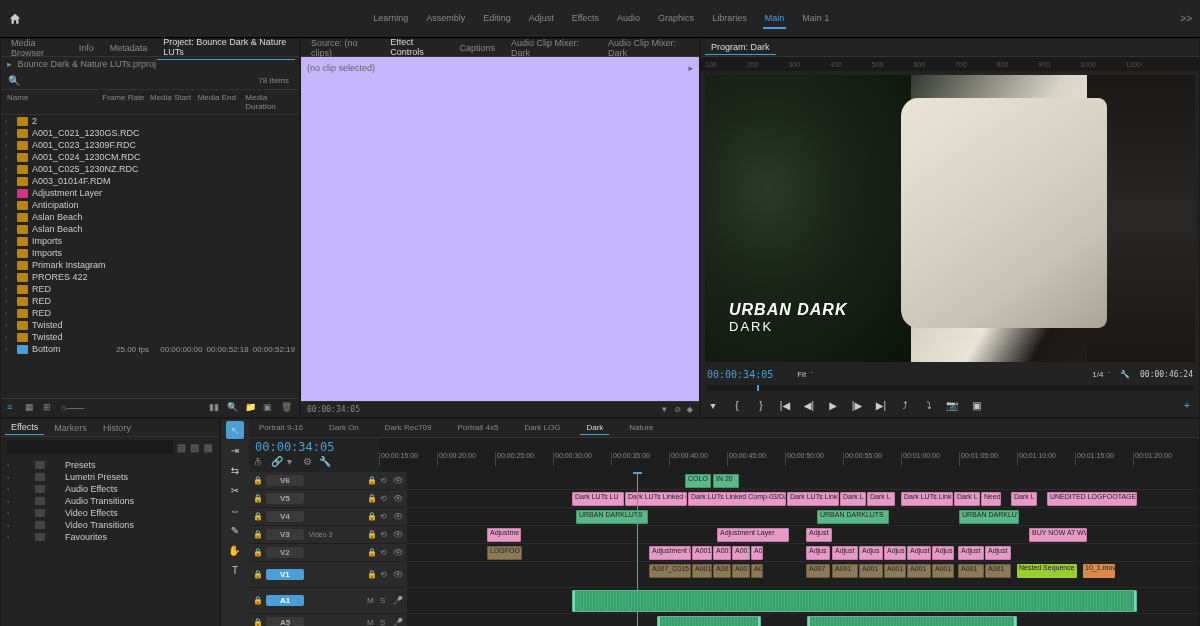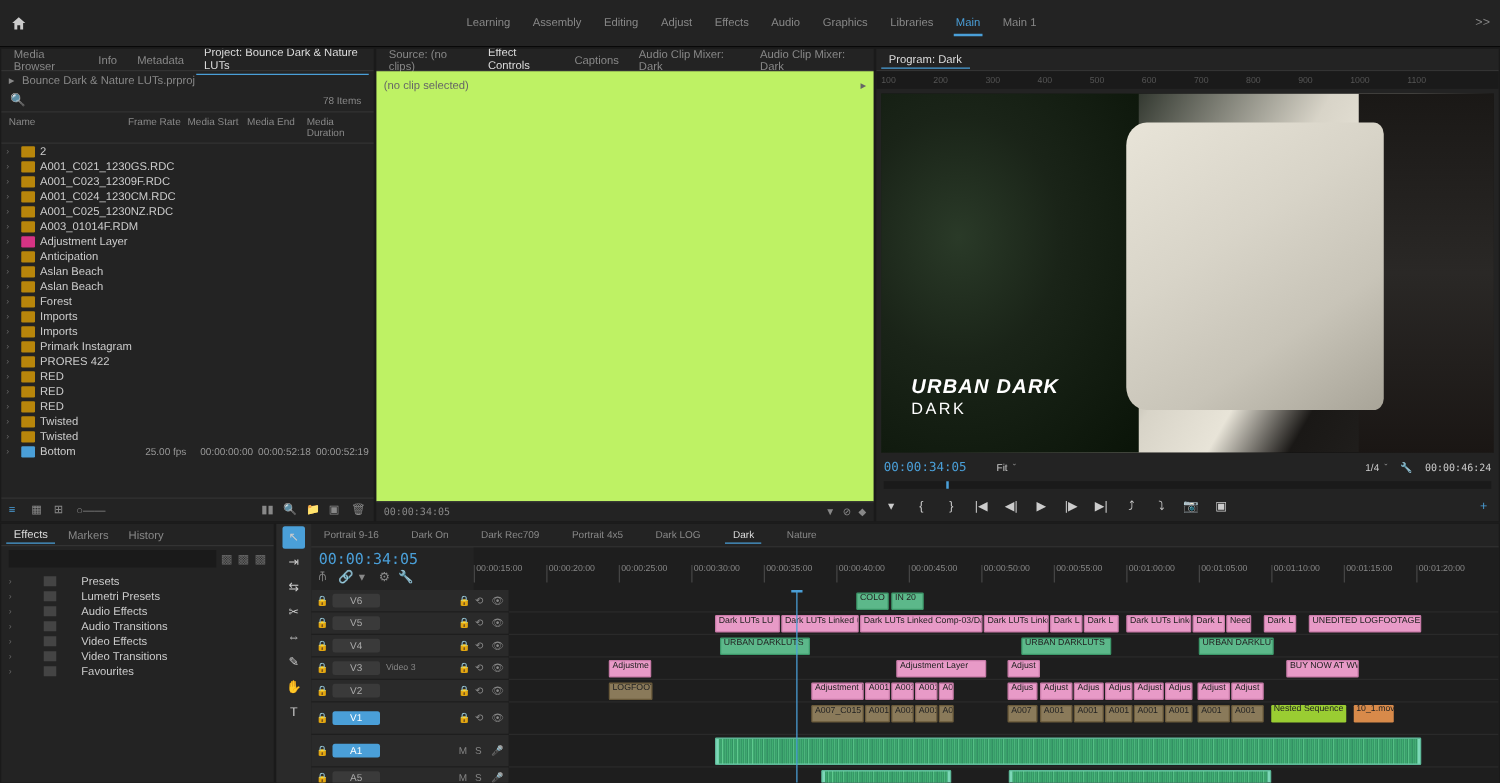--- a/index.html
+++ b/index.html
@@ -25,21 +25,21 @@
 .bin-row { display:flex; align-items:center; padding:1px 4px; gap:4px; cursor:pointer; }
 .chev { width:8px; color:#666; font-size:7px; }
 .bin-icon { width:11px; height:9px; background:#b8860b; border-radius:1px; }
 .bin-icon.pink { background:#d63384; }
 .bin-icon.seq { background:#4a9fd8; width:11px; height:9px; }
 .bin-name { flex:2; color:#ccc; }
 .bin-fps,.bin-start,.bin-end,.bin-dur { flex:1; color:#999; font-size:8px; }
 .project-footer { display:flex; align-items:center; gap:6px; padding:3px 6px; border-top:1px solid #333; font-size:9px; }
 .footer-icon { width:12px; height:12px; color:#888; cursor:pointer; }
 .footer-icon.active { color:#4a9fd8; }
-.source-body { flex:1; background:#bef264; display:flex; align-items:flex-start; padding:6px; color:#666; font-size:9px; }
+.source-body { flex:1; background:#c4b5fd; display:flex; align-items:flex-start; padding:6px; color:#666; font-size:9px; }
 .source-footer { display:flex; align-items:center; padding:3px 6px; border-top:1px solid #333; font-size:8px; color:#888; justify-content:space-between; }
 .program-body { flex:1; background:#000; position:relative; margin:4px; display:flex; align-items:center; justify-content:center; }
 .program-frame { width:100%; height:100%; background:linear-gradient(120deg,#1a2018 0%,#2a3028 30%,#d8d4c8 55%,#e8e4d8 65%,#1a1816 75%,#2a2826 100%); position:relative; }
 .frame-overlay { position:absolute; bottom:28px; left:24px; color:#fff; }
 .frame-title { font-size:16px; font-weight:700; letter-spacing:1px; font-style:italic; }
 .frame-sub { font-size:13px; font-weight:300; letter-spacing:2px; }
 .program-controls { padding:3px 6px; display:flex; align-items:center; gap:4px; font-size:8px; color:#4a9fd8; }
 .prog-tc { color:#4a9fd8; font-family:monospace; font-size:10px; }
 .prog-fit { color:#ccc; margin-left:20px;text-align:right; }
 .prog-spacer { flex:1; }
@@ -65,21 +65,21 @@
 .tl-tc-area { width:130px; padding:2px 6px; }
 .tl-tc { color:#4a9fd8; font-family:monospace; font-size:12px; }
 .tl-icons { display:flex; gap:4px; margin-top:2px; }
 .tl-icons span { width:12px; height:12px; color:#888; cursor:pointer; }
 .tl-ruler { flex:1; background:#1e1e1e; position:relative; font-size:7px; color:#888; }
 .ruler-mark { position:absolute; top:14px; border-left:1px solid #444; padding-left:1px; height:14px; }
 .tl-body { display:flex; flex:1; overflow:hidden; }
 .track-headers { width:158px; background:#2a2a2a; font-size:8px; }
 .track-head { display:flex; align-items:center; gap:3px; padding:0 4px; border-bottom:1px solid #1e1e1e; height:18px; color:#aaa; }
 .track-head.tall { height:26px; }
-.track-head .tname { background:#3a3a3a; padding:1px 14px; border-radius:2px; min-width:18px; text-align:right; }
+.track-head .tname { background:#3a3a3a; padding:1px 14px; border-radius:2px; min-width:18px; text-align:right;font-weight:bold; }
 .track-head .tname.active { background:#4a9fd8; color:#fff; }
 .track-head .ticon { width:10px; height:10px; cursor:pointer; color:#888; }
 .track-content { flex:1; position:relative; background:#1e1e1e; overflow:hidden; }
 .track-lane { position:absolute; left:0; right:0; height:18px; border-bottom:1px solid #2a2a2a; }
 .track-lane.tall { height:26px; }
 .clip { position:absolute; height:14px; top:2px; border-radius:1px; font-size:7px; padding:0 2px; overflow:hidden; white-space:nowrap; color:#222; cursor:pointer; }
 .clip.pink { background:#e89ac7; border:1px solid #c77aa7; }
 .clip.green { background:#5cb88a; border:1px solid #3c986a; }
 .clip.teal { background:#7dd8b8; border:1px solid #5db898; }
 .clip.brown { background:#8a7a5a; border:1px solid #6a5a3a; }
@@ -219,29 +219,20 @@
           <span class="bin-name">Aslan Beach</span>
           <span class="bin-fps"></span>
           <span class="bin-start"></span>
           <span class="bin-end"></span>
           <span class="bin-dur"></span>
         </div>
         <div class="bin-row">
           <span class="chev">›</span>
           <span class="bin-icon "></span>
           <span class="bin-name">Aslan Beach</span>
-          <span class="bin-fps"></span>
-          <span class="bin-start"></span>
-          <span class="bin-end"></span>
-          <span class="bin-dur"></span>
-        </div>
-        <div class="bin-row">
-          <span class="chev">›</span>
-          <span class="bin-icon "></span>
-          <span class="bin-name">Forest</span>
           <span class="bin-fps"></span>
           <span class="bin-start"></span>
           <span class="bin-end"></span>
           <span class="bin-dur"></span>
         </div>
         <div class="bin-row">
           <span class="chev">›</span>
           <span class="bin-icon "></span>
           <span class="bin-name">Imports</span>
           <span class="bin-fps"></span>

